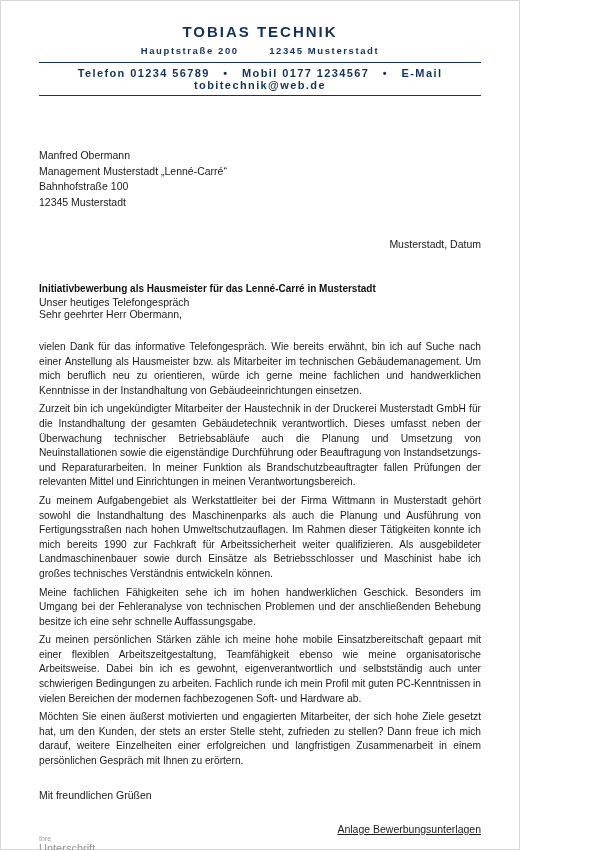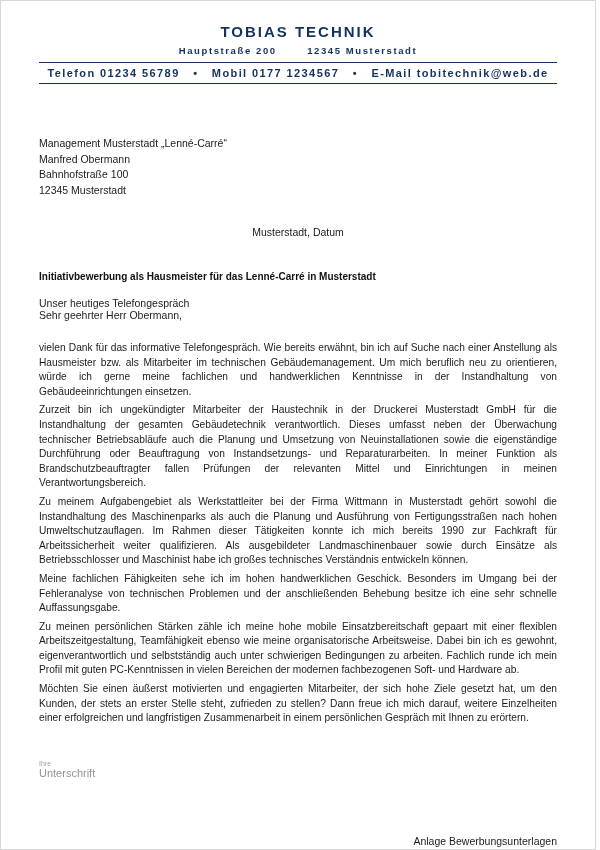--- a/index.html
+++ b/index.html
@@ -10,21 +10,21 @@
   body {
     width: 600px;
     height: 850px;
     font-family: "Liberation Sans", sans-serif;
     color: #1a1a2e;
     position: relative;
     overflow: hidden;
   }
   .page {
     position: relative;
-    width: 596px;
+    width: 520px;
     height: 850px;
     box-sizing: border-box;
     padding: 22px 38px 10px 38px;
     border: 1px solid #d8d8d8;
     background: #ffffff;
   }
 
   
   .letterhead {
     text-align: center;
@@ -76,38 +76,38 @@
     line-height: 15.5px;
     color: #1b1b1b;
   }
   .recipient div:first-child {
     font-weight: normal;
   }
 
   
   .placedate {
     margin-top: 28px;
-    text-align: center;
+    text-align: right;
     font-size: 10.5px;
     color: #1b1b1b;
   }
 
   
   .subject {
     margin-top: 32px;
     font-size: 10px;
     font-weight: bold;
     color: #111;
     line-height: 14px;
   }
   .subject-sub {
     font-size: 10.5px;
     font-weight: normal;
     color: #1b1b1b;
-    margin-top: 13px;
+    margin-top: 0;
   }
 
   
   .salutation {
     font-size: 10.5px;
     color: #1b1b1b;
   }
   .body-text {
     margin-top: 4px;
     font-size: 10.2px;
@@ -135,23 +135,24 @@
     font-size: 7px;
     color: #9a9da1;
     display: block;
     line-height: 8px;
   }
 
   
   .attachment {
     position: absolute;
     right: 38px;
-    bottom: 2px;
-    font-size: 10.5px;
-    color: #1b1b1b;
+    bottom: 14px;
+    font-size: 10.5px;
+    color: #1b1b1b;
+    text-decoration: underline;
   }
 </style>
 </head>
 <body>
 
 <div class="page">
 
   <div class="letterhead">
     <div class="lh-name">Tobias Technik</div>
     <div class="lh-address">
@@ -164,40 +165,41 @@
       <span>Telefon 01234 56789</span>
       <span class="lh-dot">•</span>
       <span>Mobil 0177 1234567</span>
       <span class="lh-dot">•</span>
       <span>E-Mail tobitechnik@web.de</span>
     </div>
     <div class="lh-rule-bottom"></div>
   </div>
 
   <div class="recipient">
+    <div>Manfred Obermann</div>
     <div>Management Musterstadt „Lenné-Carré“</div>
-    <div>Manfred Obermann</div>
     <div>Bahnhofstraße 100</div>
     <div>12345 Musterstadt</div>
   </div>
 
   <div class="placedate">Musterstadt, Datum</div>
 
   <div class="subject">Initiativbewerbung als Hausmeister für das Lenné-Carré in Musterstadt</div>
   <div class="subject-sub">Unser heutiges Telefongespräch</div>
 
   <div class="salutation">Sehr geehrter Herr Obermann,</div>
 
   <div class="body-text first">vielen Dank für das informative Telefongespräch. Wie bereits erwähnt, bin ich auf Suche nach einer Anstellung als Hausmeister bzw. als Mitarbeiter im technischen Gebäudemanagement. Um mich beruflich neu zu orientieren, würde ich gerne meine fachlichen und handwerklichen Kenntnisse in der Instandhaltung von Gebäudeeinrichtungen einsetzen.</div>
   <div class="body-text">Zurzeit bin ich ungekündigter Mitarbeiter der Haustechnik in der Druckerei Musterstadt GmbH für die Instandhaltung der gesamten Gebäudetechnik verantwortlich. Dieses umfasst neben der Überwachung technischer Betriebsabläufe auch die Planung und Umsetzung von Neuinstallationen sowie die eigenständige Durchführung oder Beauftragung von Instandsetzungs- und Reparaturarbeiten. In meiner Funktion als Brandschutzbeauftragter fallen Prüfungen der relevanten Mittel und Einrichtungen in meinen Verantwortungsbereich.</div>
   <div class="body-text">Zu meinem Aufgabengebiet als Werkstattleiter bei der Firma Wittmann in Musterstadt gehört sowohl die Instandhaltung des Maschinenparks als auch die Planung und Ausführung von Fertigungsstraßen nach hohen Umweltschutzauflagen. Im Rahmen dieser Tätigkeiten konnte ich mich bereits 1990 zur Fachkraft für Arbeitssicherheit weiter qualifizieren. Als ausgebildeter Landmaschinenbauer sowie durch Einsätze als Betriebsschlosser und Maschinist habe ich großes technisches Verständnis entwickeln können.</div>
   <div class="body-text">Meine fachlichen Fähigkeiten sehe ich im hohen handwerklichen Geschick. Besonders im Umgang bei der Fehleranalyse von technischen Problemen und der anschließenden Behebung besitze ich eine sehr schnelle Auffassungsgabe.</div>
   <div class="body-text">Zu meinen persönlichen Stärken zähle ich meine hohe mobile Einsatzbereitschaft gepaart mit einer flexiblen Arbeitszeitgestaltung, Teamfähigkeit ebenso wie meine organisatorische Arbeitsweise. Dabei bin ich es gewohnt, eigenverantwortlich und selbstständig auch unter schwierigen Bedingungen zu arbeiten. Fachlich runde ich mein Profil mit guten PC-Kenntnissen in vielen Bereichen der modernen fachbezogenen Soft- und Hardware ab.</div>
   <div class="body-text">Möchten Sie einen äußerst motivierten und engagierten Mitarbeiter, der sich hohe Ziele gesetzt hat, um den Kunden, der stets an erster Stelle steht, zufrieden zu stellen? Dann freue ich mich darauf, weitere Einzelheiten einer erfolgreichen und langfristigen Zusammenarbeit in einem persönlichen Gespräch mit Ihnen zu erörtern.</div>
 
+  <div class="closing">Mit freundlichen Grüßen</div>
 
   <div class="signature">
     <span class="sig-small">Ihre</span>
     <span>Unterschrift</span>
   </div>
 
   <div class="attachment">Anlage Bewerbungsunterlagen</div>
 
 </div>
 

